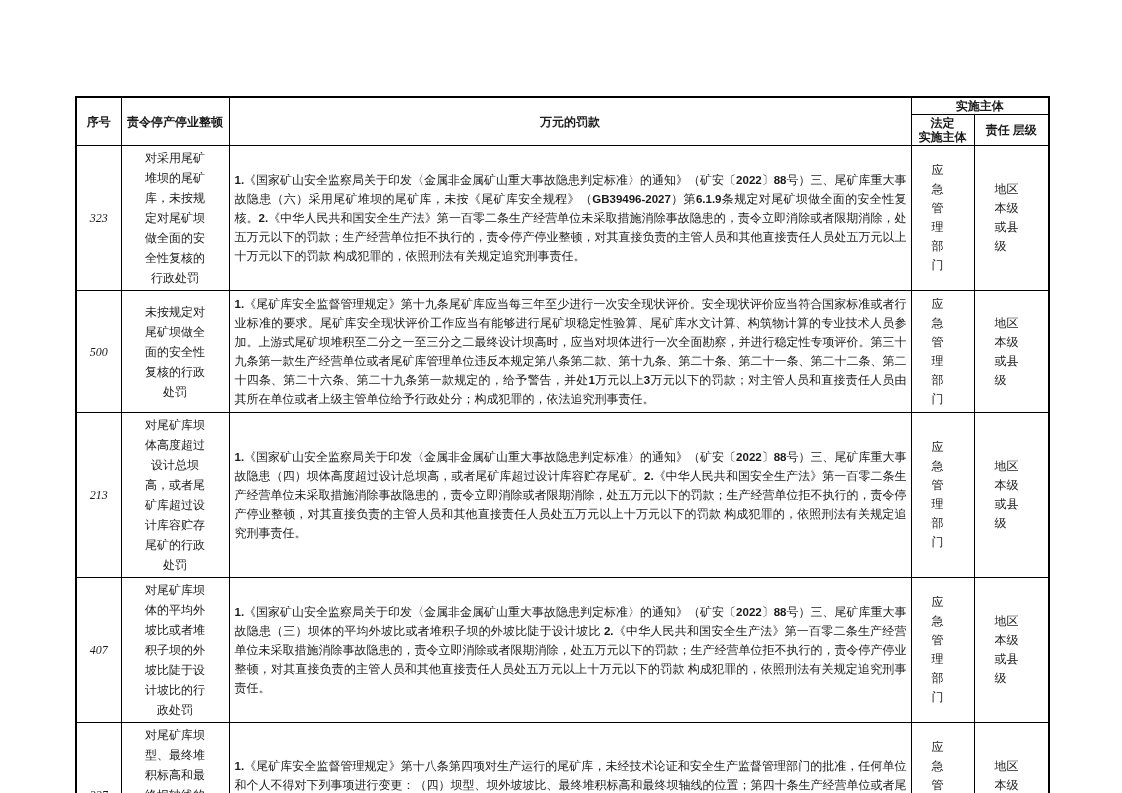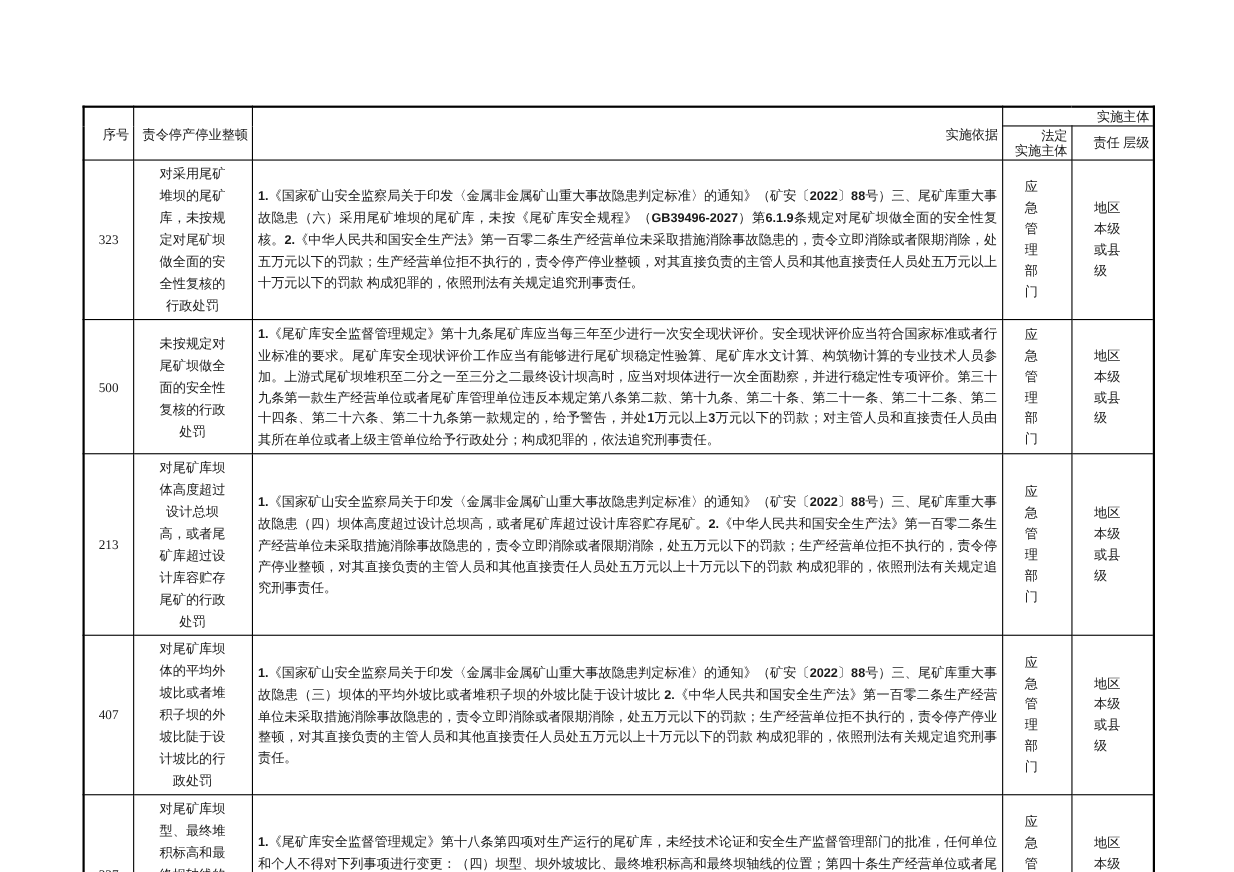--- a/index.html
+++ b/index.html
@@ -30,27 +30,29 @@
   }
   .doc-table th, .doc-table td {
     border: 1px solid #000;
     font-weight: normal;
     font-size: 12px;
     vertical-align: middle;
     padding: 1px 3px;
     overflow: hidden;
   }
   .doc-table th {
-    text-align: right;
+    text-align: center;
     line-height: 14px;
+    font-weight: bold;
   }
   .prewrap { white-space: pre-line; }
   td.seq-cell {
     text-align: center;
     line-height: 16px;
+    font-style: italic;
   }
   td.name-cell {
     text-align: center;
     line-height: 20px;
     padding: 2px 18px;
   }
   td.basis-cell {
     text-align: justify;
     line-height: 19px;
     padding: 2px 4px 2px 5px;
@@ -76,21 +78,21 @@
       <col style="width:45px">
       <col style="width:108px">
       <col style="width:682px">
       <col style="width:63px">
       <col style="width:75px">
     </colgroup>
     <thead>
       <tr style="height:14px">
         <th rowspan="2">序号</th>
         <th rowspan="2">责令停产停业整顿</th>
-        <th rowspan="2">实施依据</th>
+        <th rowspan="2">万元的罚款</th>
         <th colspan="2">实施主体</th>
       </tr>
       <tr style="height:26px">
         <th class="prewrap">法定
 实施主体</th>
         <th>责任 层级</th>
       </tr>
     </thead>
     <tbody>
       <tr style="height:114px">

